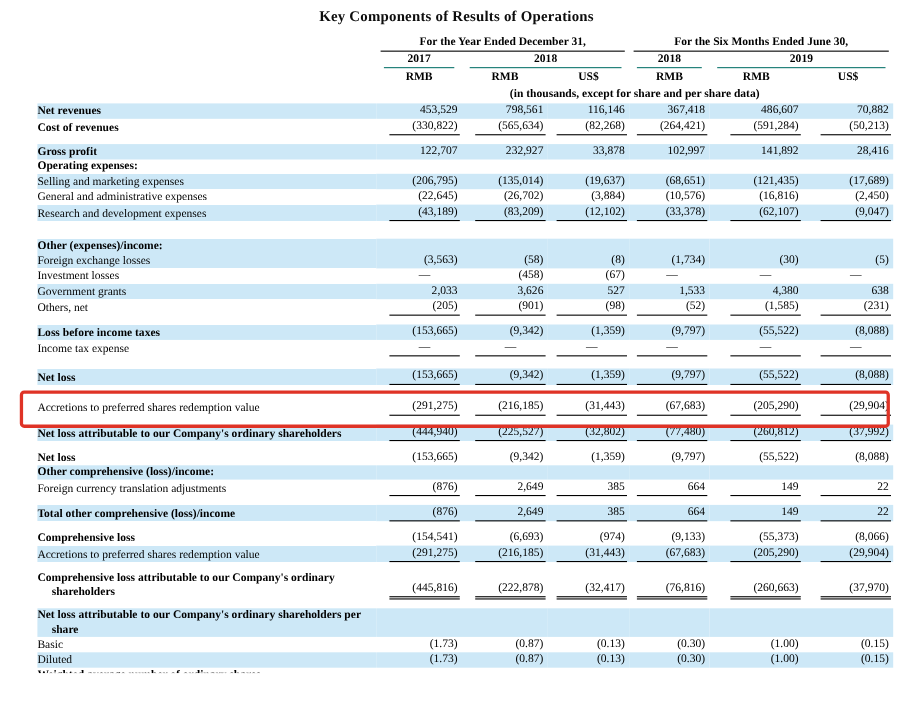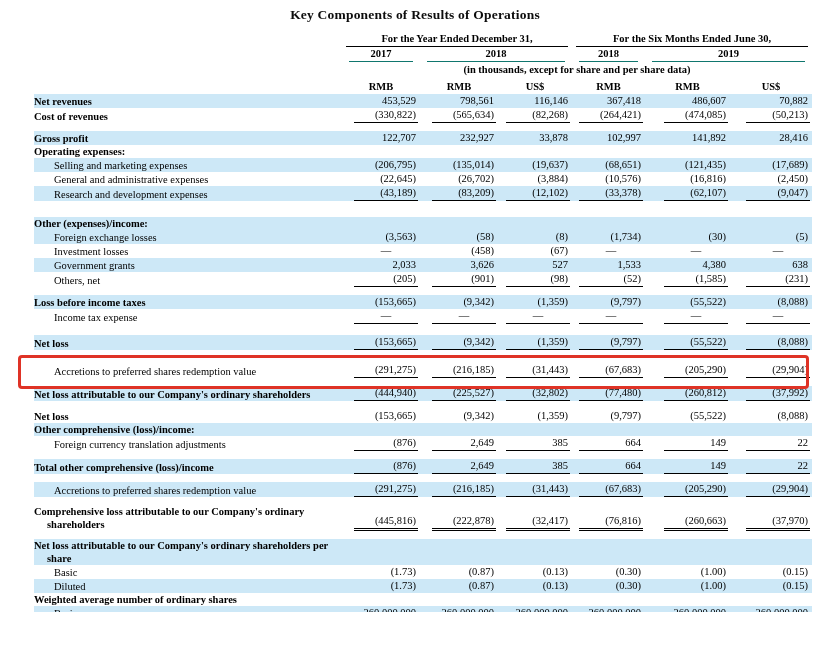--- a/index.html
+++ b/index.html
@@ -36,21 +36,21 @@
   th.yr div{
     border-bottom:1px solid #0f766e;
     margin:0 7px;padding:0 0 1px 0;
     text-align:center;
   }
   th.cur{text-align:center;padding:2px 0 1px 0;}
   td.note{text-align:center;font-weight:bold;padding:1px 0 2px 0;}
   tr.shaded td{background:#cde8f7;}
   tr.blank td{height:8px;background:#fff;}
   td.lbl{overflow:hidden;white-space:normal;}
-  td.lbl.i1{padding-left:20px;}
+  td.lbl.i1{}
   td.lbl.hang{padding-left:13px;text-indent:-13px;}
   tr.bold td.lbl{font-weight:bold;}
   td.val{text-align:right;padding-right:2px;}
   span.v{
     display:inline-block;
     min-width:60px;
     text-align:right;
     padding:0 2px 1px 2px;
   }
   span.v.dash{text-align:center;}
@@ -102,49 +102,49 @@
           </th>
         <th class="yr">
             <div>2018</div>
           </th>
         <th class="yr" colspan="2">
             <div>2019</div>
           </th>
       </tr>
       <tr>
         <th></th>
-        <td class="note" colspan="6">(in thousands, except for share and per share data)</td>
-      </tr>
-      <tr>
-        <th></th>
         <th class="cur">RMB</th>
         <th class="cur">RMB</th>
         <th class="cur">US$</th>
         <th class="cur">RMB</th>
         <th class="cur">RMB</th>
         <th class="cur">US$</th>
+      </tr>
+      <tr>
+        <th></th>
+        <td class="note" colspan="6">(in thousands, except for share and per share data)</td>
       </tr>
     </thead>
     <tbody id="rows">
         <tr class="shaded bold">
           <td class="lbl">Net revenues</td>
           <td class="val"><span class="v">453,529</span></td>
           <td class="val"><span class="v">798,561</span></td>
           <td class="val"><span class="v">116,146</span></td>
           <td class="val"><span class="v">367,418</span></td>
           <td class="val"><span class="v">486,607</span></td>
           <td class="val"><span class="v">70,882</span></td>
         </tr>
         <tr class="bold u">
           <td class="lbl">Cost of revenues</td>
           <td class="val"><span class="v">(330,822)</span></td>
           <td class="val"><span class="v">(565,634)</span></td>
           <td class="val"><span class="v">(82,268)</span></td>
           <td class="val"><span class="v">(264,421)</span></td>
-          <td class="val"><span class="v">(474,085)</span></td>
+          <td class="val"><span class="v">(591,284)</span></td>
           <td class="val"><span class="v">(50,213)</span></td>
         </tr>
         <tr class="blank">
           <td colspan="7"></td>
         </tr>
         <tr class="shaded bold vbold">
           <td class="lbl">Gross profit</td>
           <td class="val"><span class="v">122,707</span></td>
           <td class="val"><span class="v">232,927</span></td>
           <td class="val"><span class="v">33,878</span></td>
@@ -334,20 +334,29 @@
           <td class="val"><span class="v">(876)</span></td>
           <td class="val"><span class="v">2,649</span></td>
           <td class="val"><span class="v">385</span></td>
           <td class="val"><span class="v">664</span></td>
           <td class="val"><span class="v">149</span></td>
           <td class="val"><span class="v">22</span></td>
         </tr>
         <tr class="blank">
           <td colspan="7"></td>
         </tr>
+        <tr class="bold vbold">
+          <td class="lbl">Comprehensive loss</td>
+          <td class="val"><span class="v">(154,541)</span></td>
+          <td class="val"><span class="v">(6,693)</span></td>
+          <td class="val"><span class="v">(974)</span></td>
+          <td class="val"><span class="v">(9,133)</span></td>
+          <td class="val"><span class="v">(55,373)</span></td>
+          <td class="val"><span class="v">(8,066)</span></td>
+        </tr>
         <tr class="shaded u">
           <td class="lbl i1">Accretions to preferred shares redemption value</td>
           <td class="val"><span class="v">(291,275)</span></td>
           <td class="val"><span class="v">(216,185)</span></td>
           <td class="val"><span class="v">(31,443)</span></td>
           <td class="val"><span class="v">(67,683)</span></td>
           <td class="val"><span class="v">(205,290)</span></td>
           <td class="val"><span class="v">(29,904)</span></td>
         </tr>
         <tr class="blank">

